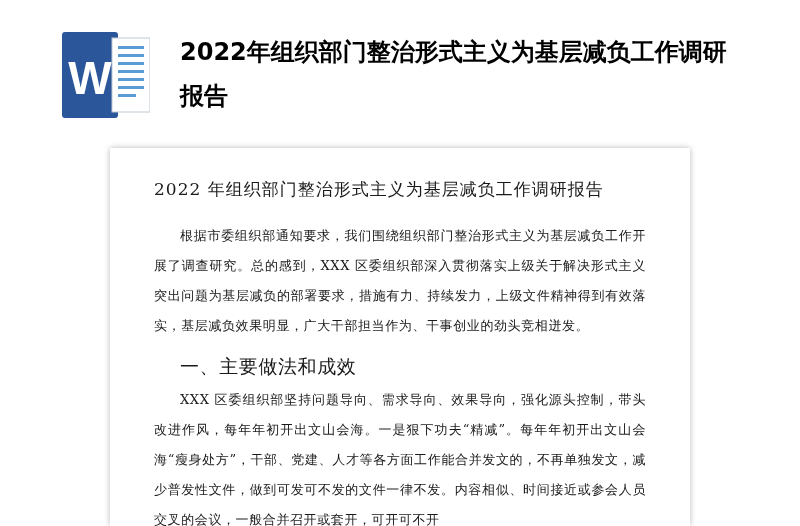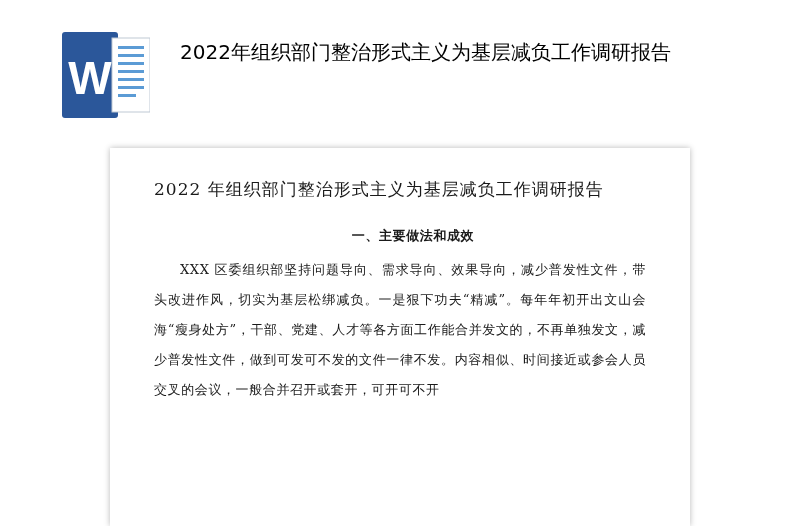--- a/index.html
+++ b/index.html
@@ -38,23 +38,23 @@
     top: 32px;
     width: 88px;
     height: 86px;
     display: block;
   }
   .title-block {
     position: absolute;
     left: 180px;
     top: 30px;
     width: 560px;
-    font-size: 20px;
+    font-size: 24px;
     line-height: 44px;
-    font-weight: normal;
+    font-weight: bold;
     color: #000000;
     letter-spacing: 0px;
     font-family: "DejaVu Sans", "Liberation Sans", sans-serif;
   }
 
   
   .doc-sheet {
     position: absolute;
     left: 110px;
     top: 148px;
@@ -79,29 +79,28 @@
     font-size: 13px;
     font-family: "DejaVu Serif", "Liberation Serif", serif;
     color: #1a1a1a;
     line-height: 30px;
     text-align: justify;
     text-indent: 26px;
     margin: 0 0 8px 0;
     letter-spacing: 0.6px;
   }
   .doc-h {
-    font-size: 13px;
+    font-size: 19px;
     font-family: "DejaVu Serif", "Liberation Serif", serif;
     color: #1a1a1a;
     line-height: 30px;
     text-indent: 26px;
-    font-weight: bold;
+    font-weight: normal;
     margin: 10px 0 4px 0;
     letter-spacing: 0.6px;
-    text-align: center;
   }
   .bold-inline {
     font-weight: normal;
   }
 </style>
 </head>
 <body>
 
 <div class="page">
 
@@ -120,17 +119,18 @@
           <rect x="56" y="54" width="26" height="3"></rect>
           <rect x="56" y="62" width="18" height="3"></rect>
         </g>
       </svg>
     </span>
     <div class="title-block">2022年组织部门整治形式主义为基层减负工作调研报告</div>
   </div>
 
   <div class="doc-sheet">
     <div class="doc-title">2022 年组织部门整治形式主义为基层减负工作调研报告</div>
+    <p class="doc-p">根据市委组织部通知要求，我们围绕组织部门整治形式主义为基层减负工作开展了调查研究。总的感到，XXX 区委组织部深入贯彻落实上级关于解决形式主义突出问题为基层减负的部署要求，措施有力、持续发力，上级文件精神得到有效落实，基层减负效果明显，广大干部担当作为、干事创业的劲头竞相迸发。</p>
     <div class="doc-h">一、主要做法和成效</div>
-    <p class="doc-p"><span>XXX 区委组织部坚持问题导向、需求导向、效果导向，减少普发性文件，带头改进作风，切实为基层松绑减负。</span><span class="bold-inline">一是狠下功夫“精减”。</span><span>每年年初开出文山会海“瘦身处方”，干部、党建、人才等各方面工作能合并发文的，不再单独发文，减少普发性文件，做到可发可不发的文件一律不发。内容相似、时间接近或参会人员交叉的会议，一般合并召开或套开，可开可不开</span></p>
+    <p class="doc-p"><span>XXX 区委组织部坚持问题导向、需求导向、效果导向，强化源头控制，带头改进作风，每年年初开出文山会海。</span><span class="bold-inline">一是狠下功夫“精减”。</span><span>每年年初开出文山会海“瘦身处方”，干部、党建、人才等各方面工作能合并发文的，不再单独发文，减少普发性文件，做到可发可不发的文件一律不发。内容相似、时间接近或参会人员交叉的会议，一般合并召开或套开，可开可不开</span></p>
   </div>
 
 </div>
 
 </body></html>

